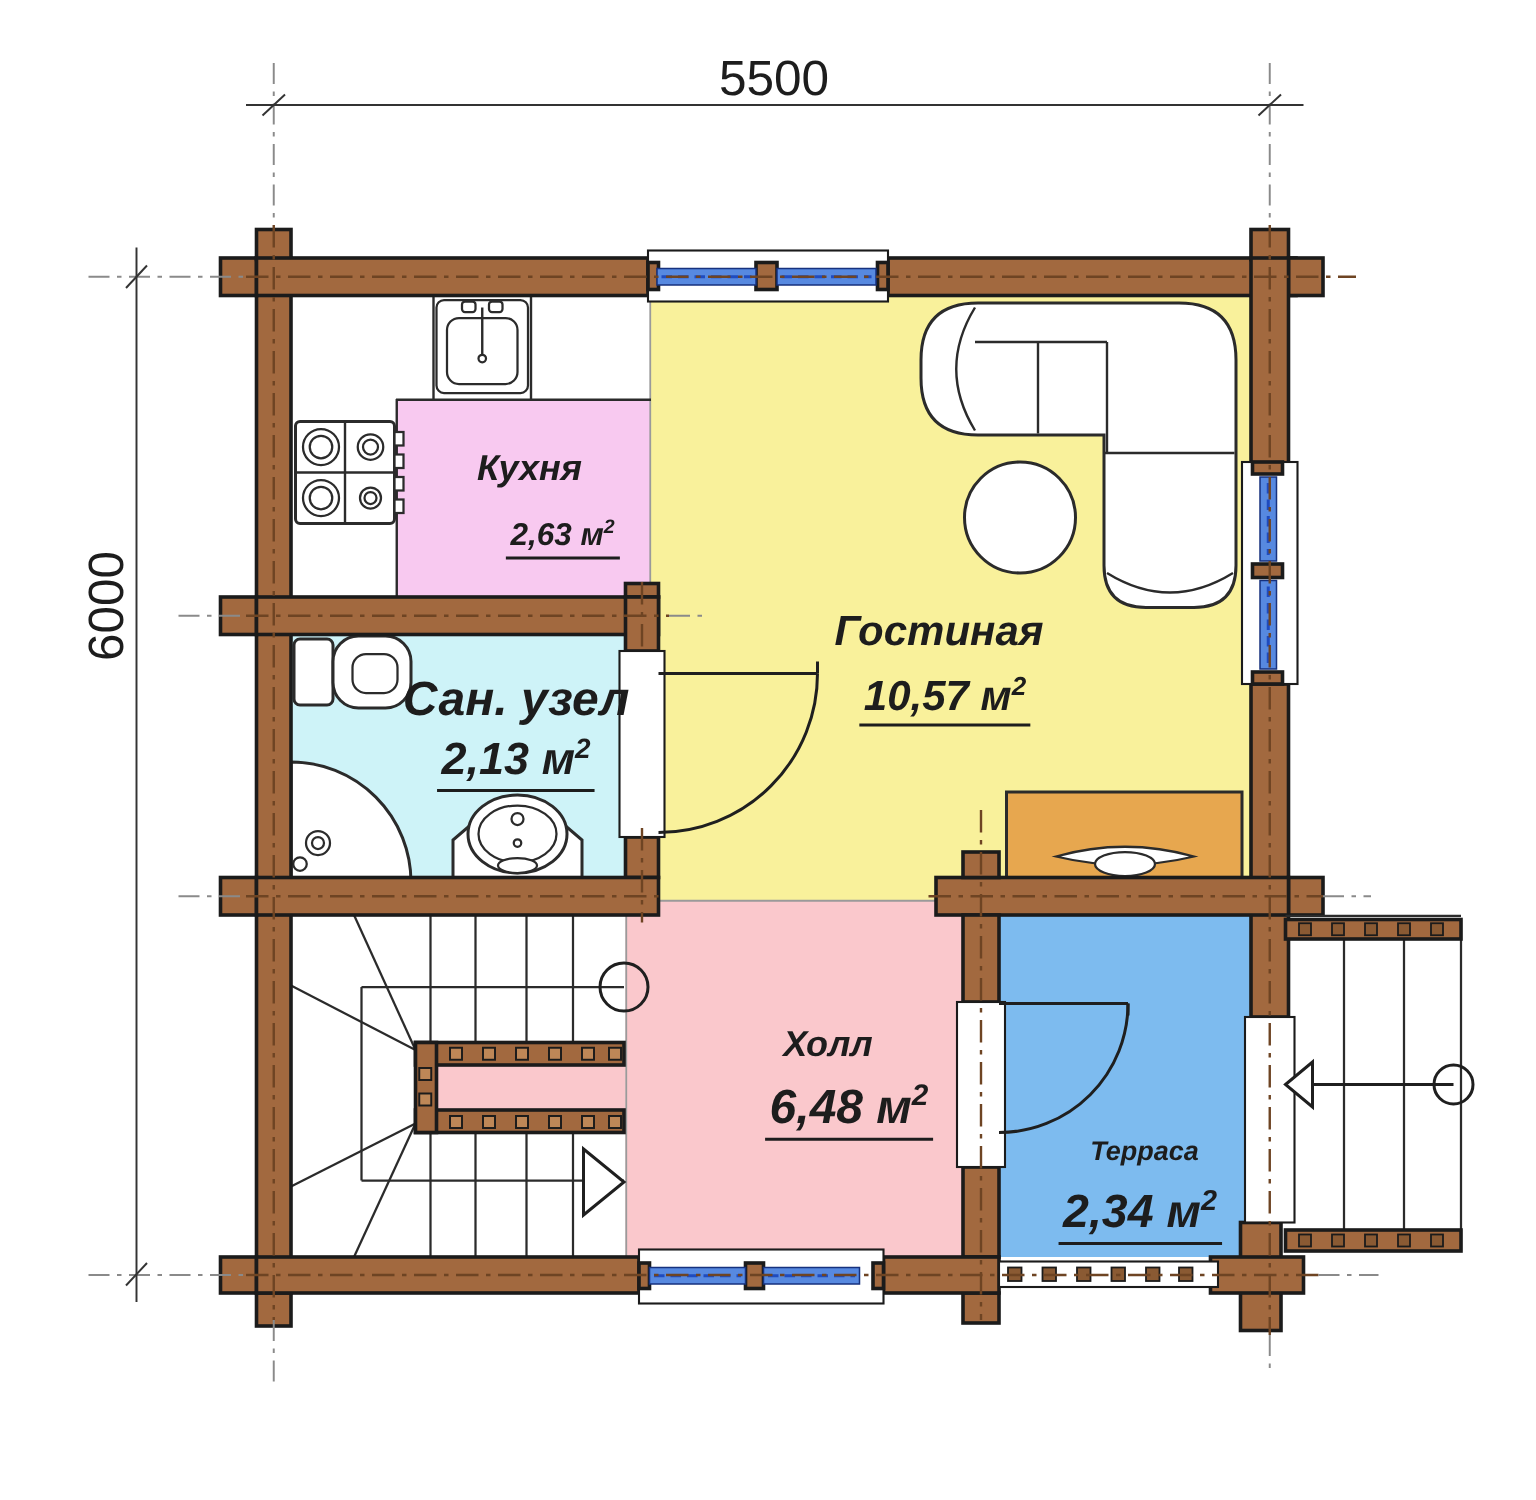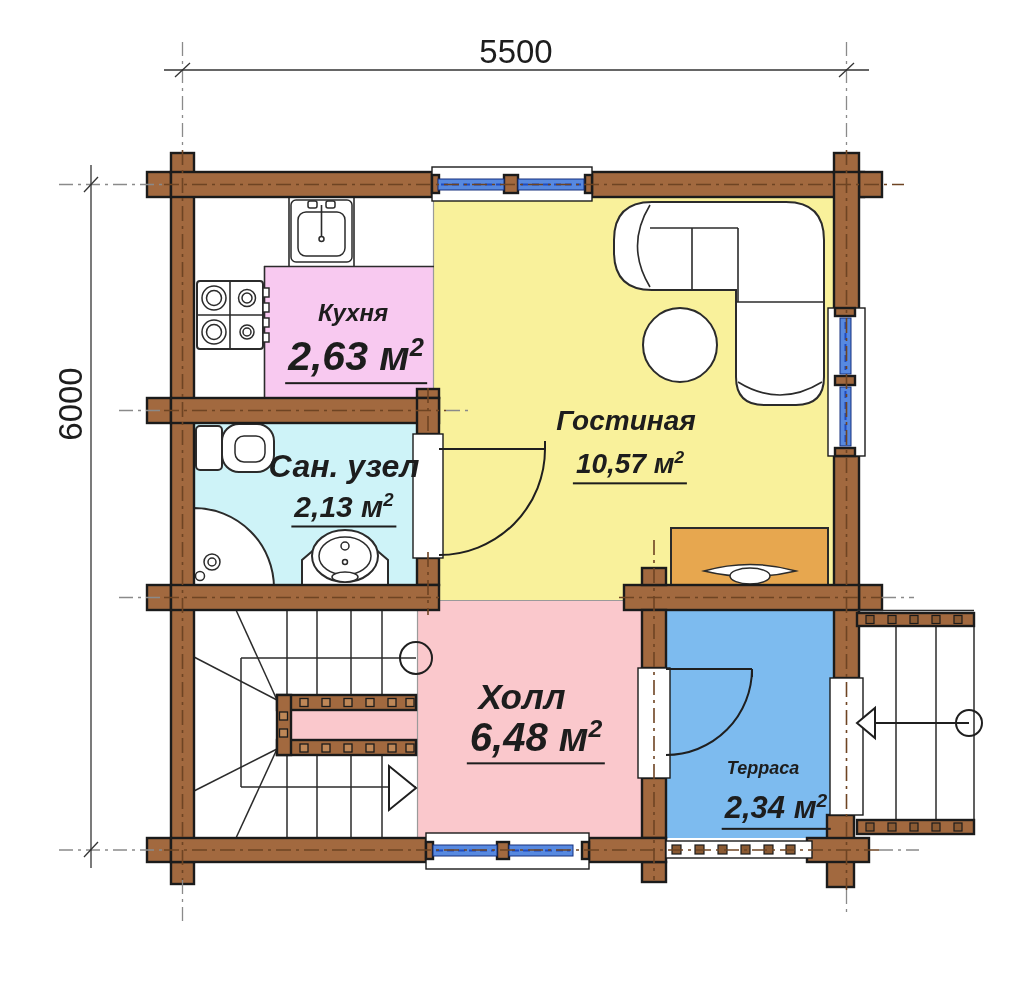--- a/index.html
+++ b/index.html
@@ -307,27 +307,27 @@
     <line class="dimln" x1="70" y1="192" x2="84" y2="177"></line>
     <line class="dimln" x1="70" y1="857" x2="84" y2="842"></line>
   </g>
 </svg>
 
 <div>
   <div class="dimtxt" style="left:502px;top:52px;font-size:33px;">5500</div>
   <div class="dimtxt vert" style="left:57px;top:404px;font-size:33px;">6000</div>
 
   <div class="lbl" style="left:339px;top:313px;font-size:24px;"><span>Кухня</span></div>
-  <div class="lbl" style="left:342px;top:356px;font-size:41px;"><span class="u"><span>2,63 м</span><sup>2</sup></span></div>
+  <div class="lbl" style="left:361px;top:356px;font-size:21px;"><span class="u"><span>2,63 м</span><sup>2</sup></span></div>
 
   <div class="lbl" style="left:330px;top:466px;font-size:32px;"><span>Сан. узел</span></div>
   <div class="lbl" style="left:330px;top:506px;font-size:30px;"><span class="u"><span>2,13 м</span><sup>2</sup></span></div>
 
   <div class="lbl" style="left:612px;top:421px;font-size:28px;"><span>Гостиная</span></div>
   <div class="lbl" style="left:616px;top:464px;font-size:28px;"><span class="u"><span>10,57 м</span><sup>2</sup></span></div>
 
-  <div class="lbl" style="left:508px;top:697px;font-size:35px;"><span>Холл</span></div>
-  <div class="lbl" style="left:522px;top:738px;font-size:40px;"><span class="u"><span>6,48 м</span><sup>2</sup></span></div>
+  <div class="lbl" style="left:538px;top:697px;font-size:24px;"><span>Холл</span></div>
+  <div class="lbl" style="left:552px;top:738px;font-size:32px;"><span class="u"><span>6,48 м</span><sup>2</sup></span></div>
 
   <div class="lbl" style="left:749px;top:768px;font-size:18px;"><span>Терраса</span></div>
-  <div class="lbl" style="left:762px;top:808px;font-size:31px;"><span class="u"><span>2,34 м</span><sup>2</sup></span></div>
+  <div class="lbl" style="left:746px;top:808px;font-size:31px;"><span class="u"><span>2,34 м</span><sup>2</sup></span></div>
 </div>
 </div>
 
 </body></html>

